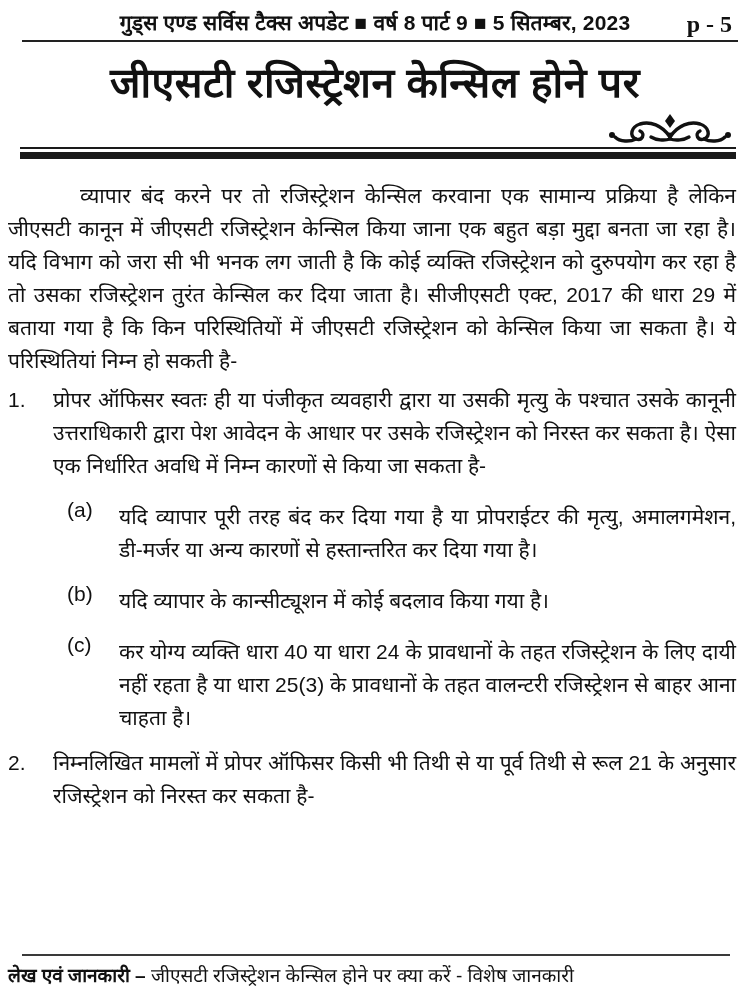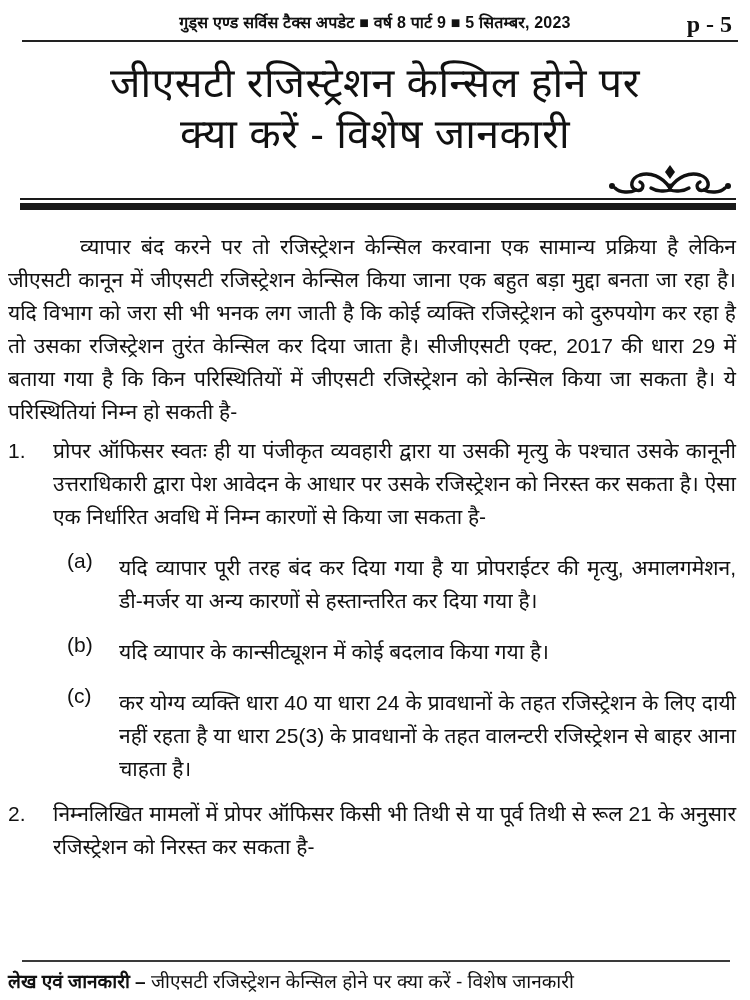--- a/index.html
+++ b/index.html
@@ -8,36 +8,36 @@
     width:750px; height:1000px;
     background:#ffffff; color:#111111;
     font-family:"Liberation Sans","DejaVu Sans",sans-serif;
     position:relative; overflow:hidden;
   }
   .page { padding-top:10px; position:relative; height:100%; }
 
   
   .header-bar { position:relative; height:28px; }
   .journal-line {
-    text-align:center; font-weight:700; font-size:16px; line-height:26px;
+    text-align:center; font-weight:700; font-size:21px; line-height:26px;
     letter-spacing:0.2px;
   }
   .page-number {
     position:absolute; right:18px; top:1px;
     font-family:"Liberation Serif","DejaVu Serif",serif;
     font-weight:700; font-size:24px;
   }
   .header-rule {
     border:none; border-top:2px solid #222;
     margin:2px 12px 0 22px; height:0;
   }
 
   
   .title-block {
-    margin-top:16px; text-align:center; font-weight:400;
+    margin-top:16px; text-align:center; font-weight:700;
     font-size:41px; line-height:51px; letter-spacing:0.5px;
   }
   .flourish-row {
     display:flex; justify-content:flex-end;
     padding-right:16px; margin-top:4px; height:32px;
   }
   .double-rule { margin:2px 14px 0 20px; }
   .double-rule .thin { height:2px; background:#1a1a1a; }
   .double-rule .thick { height:7px; background:#1a1a1a; margin-top:3px; }
 
@@ -54,42 +54,41 @@
   .item-num { flex:none; width:45px; }
   .item-body { flex:1; }
   .subitem { display:flex; margin:11px 0 0 14px; }
   .sub-label { flex:none; width:52px; }
   .sub-text { flex:1;margin-top:7px; }
 
   .provision-para { margin-top:14px; text-indent:72px; }
   .provision-ref { font-weight:700; }
 
   
-  .footer { position:absolute; left:0; right:0; bottom:6px; }
+  .footer { position:absolute; left:0; right:0; bottom:12px; }
   .footer-rule {
     border:none; border-top:2.5px solid #3a3a3a;
     margin:0 20px 6px 22px; height:0;
   }
   .footer-line { padding-left:8px; font-size:19px; }
   .footer-label { font-weight:700; }
 </style>
 </head>
 <body>
 
 <div class="page">
 
   <div class="header-bar">
     <div class="journal-line">गुड्स एण्ड सर्विस टैक्स अपडेट ■ वर्ष 8 पार्ट 9 ■ 5 सितम्बर, 2023</div>
     <div class="page-number">p - 5</div>
   </div>
   <hr class="header-rule">
 
   <div class="title-block">
     <div>जीएसटी रजिस्ट्रेशन केन्सिल होने पर</div>
-    <div>क्या करें - विशेष जानकारी</div>
   </div>
 
   <div class="flourish-row">
     <span>
       <svg width="128" height="30" viewBox="0 0 128 30" xmlns="http://www.w3.org/2000/svg">
         <g fill="#111">
           <path d="M64 1 l5 7 -5 7 -5 -7 z"></path>
           <circle cx="64" cy="22" r="2.5"></circle>
           <circle cx="6" cy="22" r="3"></circle>
           <circle cx="122" cy="22" r="3"></circle>

